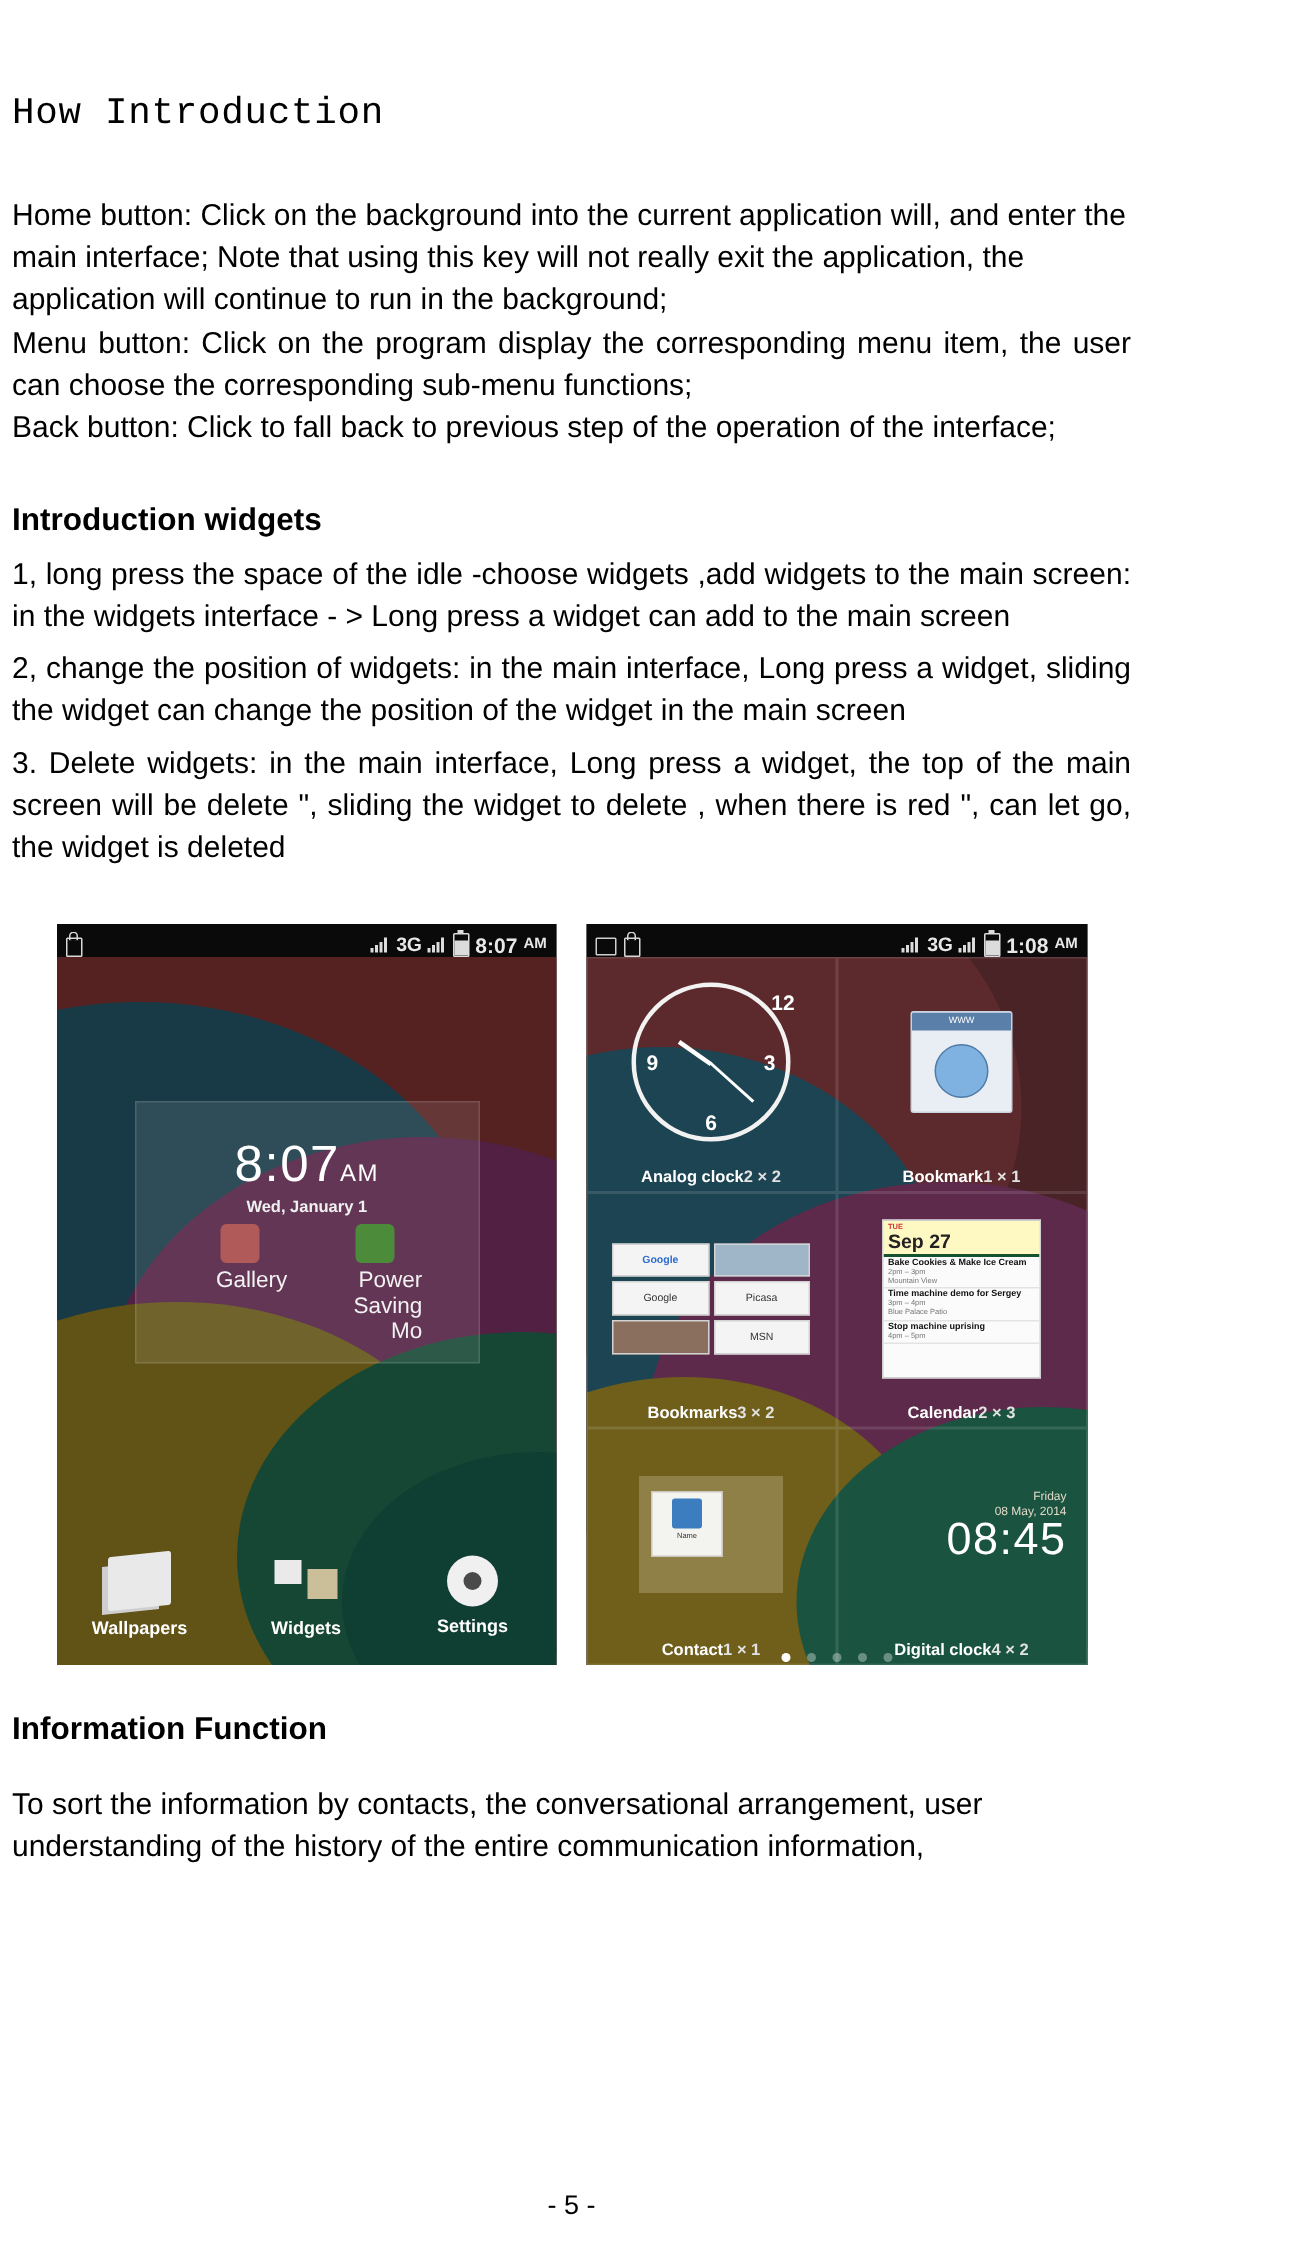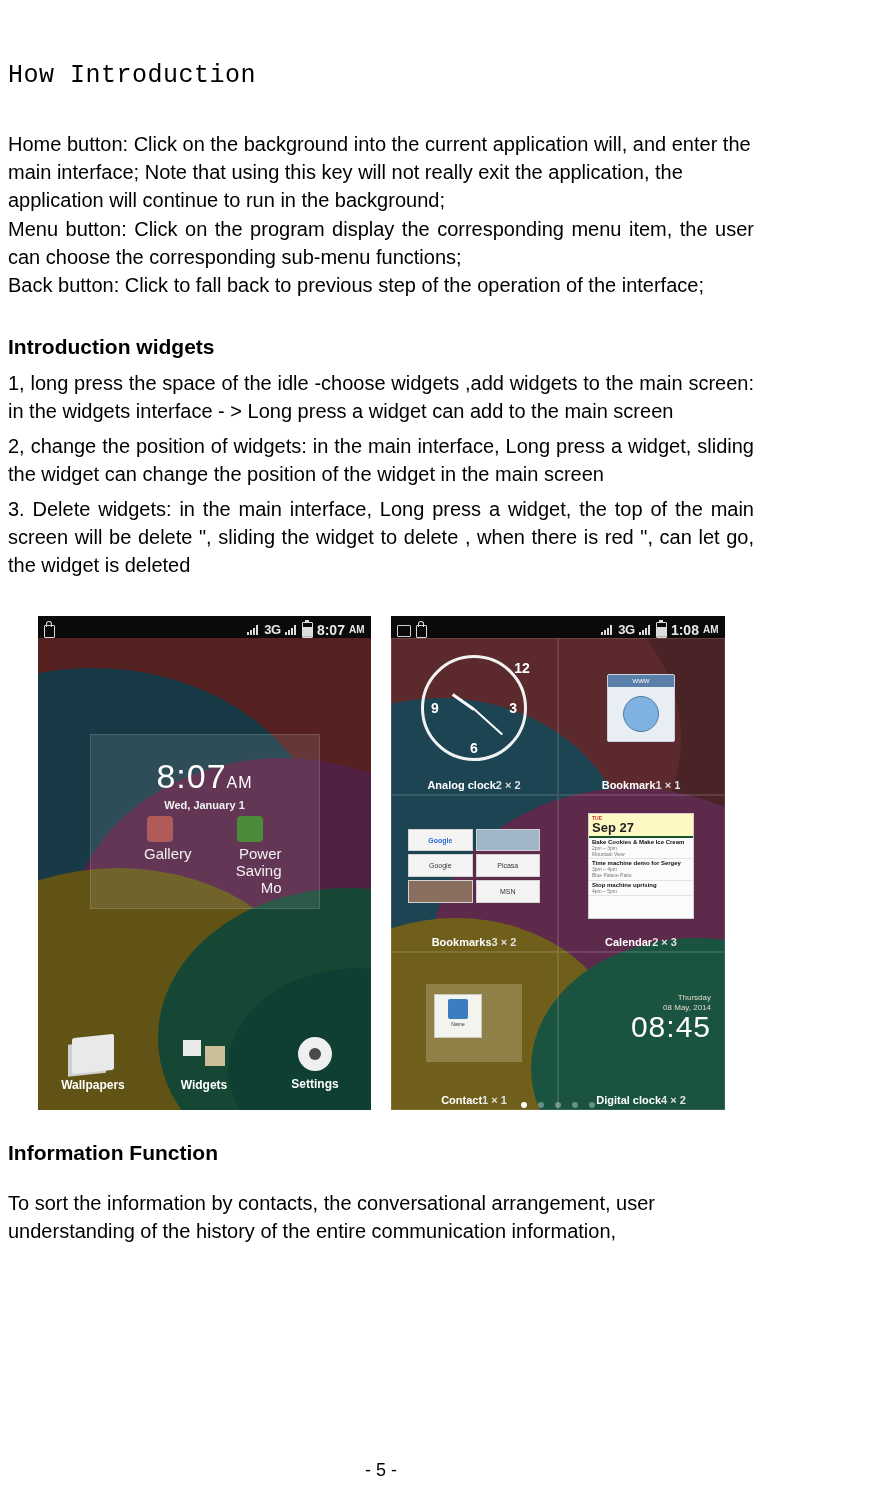--- a/index.html
+++ b/index.html
@@ -667,21 +667,21 @@
             </div>
             <div class="caption">
               <span>Contact</span>
               <span class="size">1 × 1</span>
             </div>
           </div>
 
           <div class="cell">
             <div class="thumb">
               <div class="digital-thumb">
-                <div class="d-day">Thursday</div>
+                <div class="d-day">Friday</div>
                 <div class="d-day">08 May, 2014</div>
                 <div class="d-time">08:45</div>
               </div>
             </div>
             <div class="caption">
               <span>Digital clock</span>
               <span class="size">4 × 2</span>
             </div>
           </div>
 

